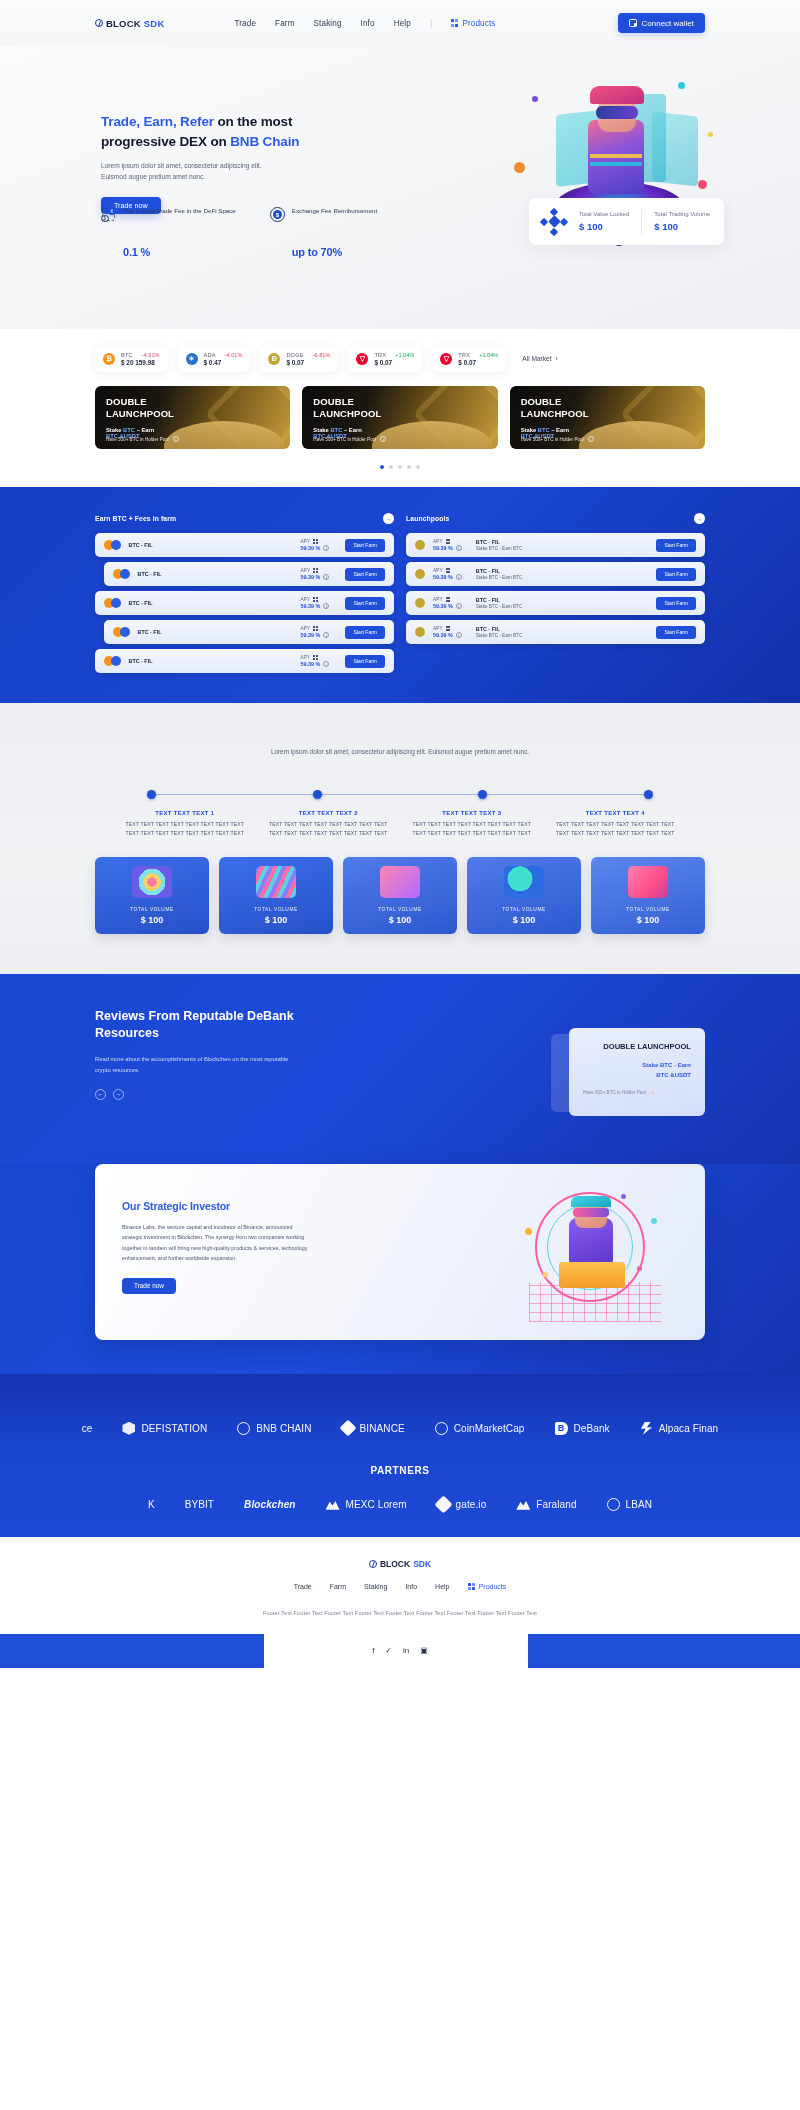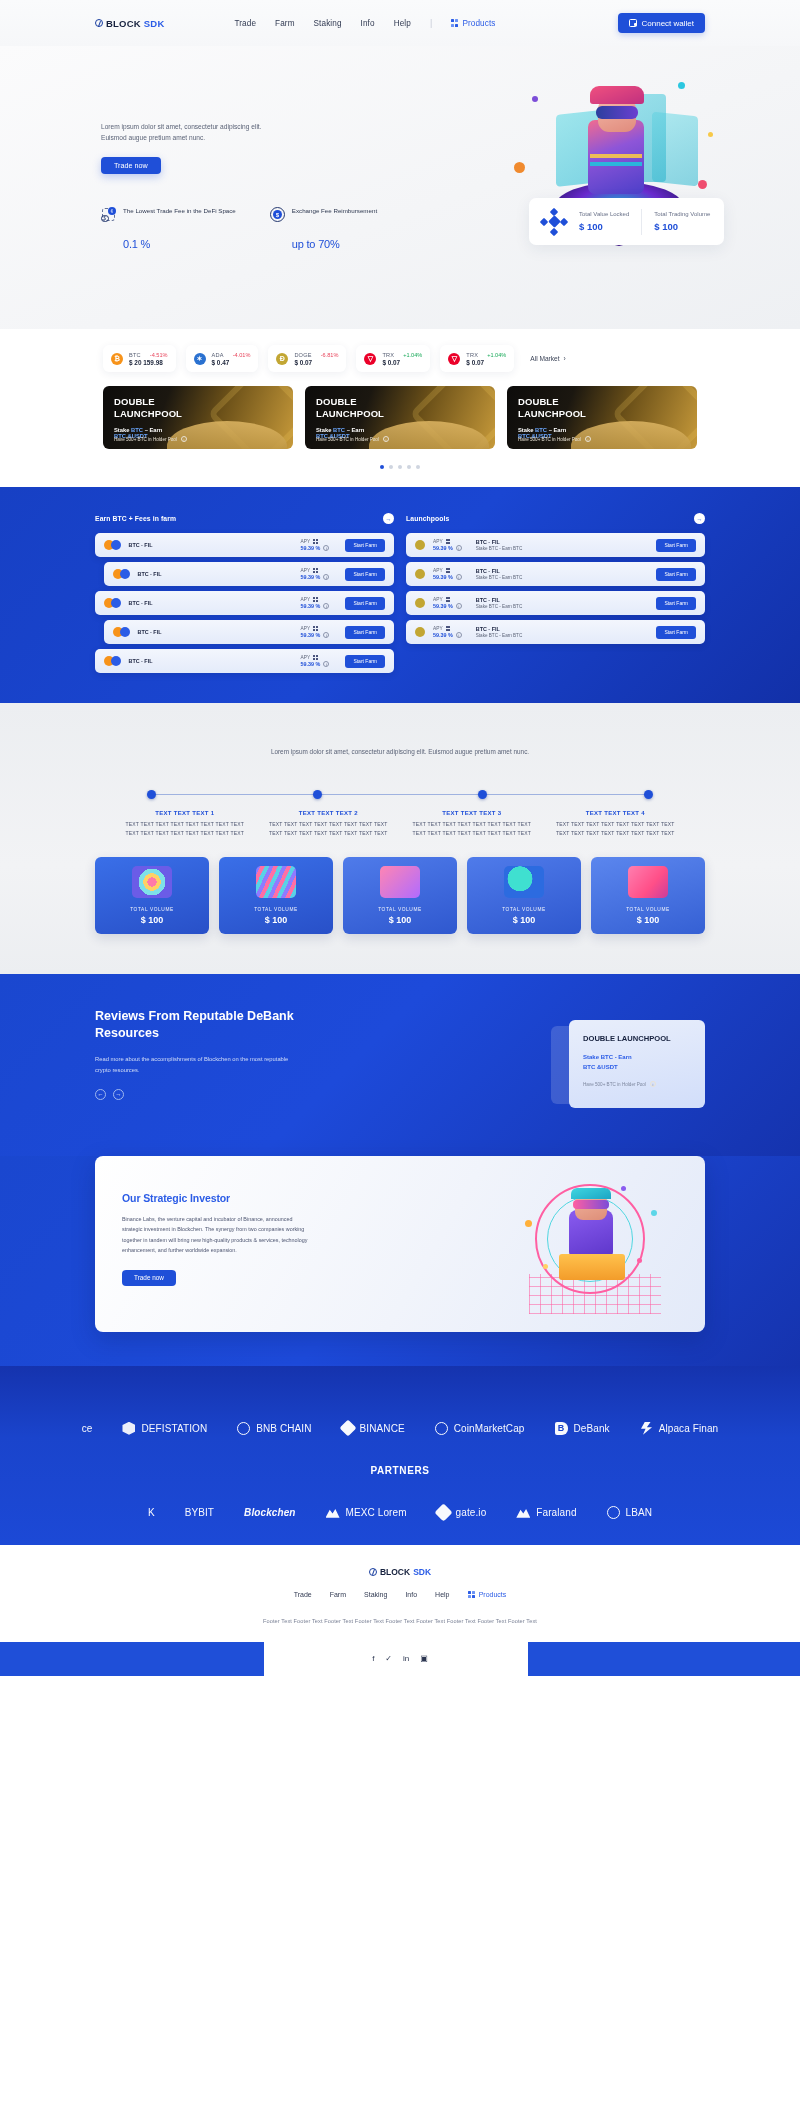--- a/index.html
+++ b/index.html
@@ -91,41 +91,41 @@
   .stat-ico .coin { position:absolute; right:0; top:0; width:8px; height:8px; border-radius:50%;
     background:#1f4fd8; color:#fff; font-size:5px; display:flex; align-items:center; justify-content:center; }
   .stat-ico .coin2 { position:absolute; left:0; bottom:0; width:7.5px; height:7.5px; border-radius:50%;
     border:1px solid #24386f; color:#24386f; font-size:4.6px; display:flex; align-items:center; justify-content:center; }
   .stat-ico .arrows { position:absolute; left:1px; top:1px; width:13px; height:13px;
     border:1px dashed #24386f; border-radius:3px; opacity:.7; }
   .stat-ico.ring { border:1.4px solid #24386f; border-radius:50%; display:flex; align-items:center; justify-content:center;}
   .stat-ico.ring .inner { width:9px; height:9px; border-radius:50%; background:#1f4fd8; color:#fff;
     font-size:6px; font-weight:700; display:flex; align-items:center; justify-content:center;}
   .stat-lbl { font-size:6.2px; line-height:1.62; color:#2e3850; }
-  .stat-val { margin-top:16px; font-size:11px; font-weight:400; color:#1f4fd8; letter-spacing:-.2px; padding-left:22px;}
+  .stat-val { margin-top:24px; font-size:11px; font-weight:700; color:#1f4fd8; letter-spacing:-.2px; padding-left:22px;}
 
   .tvl-card {
     position:absolute; right:76px; top:152px; width:195px; height:47px;
     background:#fff; border-radius:7px; box-shadow:0 4px 16px rgba(30,45,90,.08);
     display:flex; align-items:center; padding:0 12px; gap:12px;
   }
   .bnb-diamond { width:26px; height:26px; position:relative; flex:0 0 26px;}
   .bnb-diamond i { position:absolute; background:#1f4fd8; }
   .bnb-c { left:8.5px; top:8.5px; width:9px; height:9px; transform:rotate(45deg); border-radius:1.5px;}
   .bnb-t { left:10px; top:0px; width:6px; height:6px; transform:rotate(45deg); border-radius:1px;}
   .bnb-b { left:10px; top:20px; width:6px; height:6px; transform:rotate(45deg); border-radius:1px;}
   .bnb-l { left:0px; top:10px; width:6px; height:6px; transform:rotate(45deg); border-radius:1px;}
   .bnb-r { left:20px; top:10px; width:6px; height:6px; transform:rotate(45deg); border-radius:1px;}
   .tvl-col { display:flex; flex-direction:column; gap:4px; }
   .tvl-lbl { font-size:6px; color:#6a7289;}
   .tvl-val { font-size:9.5px; font-weight:700; color:#1f4fd8;}
   .tvl-div { width:1px; height:26px; background:#e7eaf0; }
 
   
-  .ticker-wrap { background:#fff; padding:16px 8px 0; }
+  .ticker-wrap { background:#fff; padding:16px 0 0; }
   .ticker { display:flex; align-items:center; gap:10px; padding:0 95px; }
   .tk {
     background:#fff; border-radius:6px; box-shadow:0 2px 8px rgba(30,45,90,.07);
     height:27px; padding:0 8px; display:flex; align-items:center; gap:6px; min-width:66px;
   }
   .tk-ico { width:12px; height:12px; border-radius:50%; flex:0 0 12px; display:flex; align-items:center; justify-content:center; font-size:7px; color:#fff; font-weight:700;}
   .tk-col { display:flex; flex-direction:column; gap:1px;}
   .tk-row1 { display:flex; align-items:center; gap:9px; }
   .tk-sym { font-size:5.6px; color:#555d72; letter-spacing:.2px;}
   .tk-chg { font-size:5.6px; }
@@ -214,21 +214,21 @@
 
   
   .reviews { background:linear-gradient(135deg,#1a47cf 0%,#1d4ada 45%,#1533ae 100%); padding:34px 95px 40px; position:relative;}
   .rv-flex { display:flex; gap:22px; align-items:flex-start;}
   .rv-left { width:218px; }
   .rv-title { font-size:12.5px; font-weight:700; color:#fff; line-height:1.42;}
   .rv-sub { margin-top:11px; font-size:5.8px; line-height:1.85; color:#d2ddf7; width:200px;}
   .rv-nav { margin-top:13px; display:flex; gap:7px;}
   .rv-btn { width:11px; height:11px; border-radius:50%; border:.8px solid #9fb7ef; color:#fff;
     display:flex; align-items:center; justify-content:center; font-size:6px; cursor:pointer;}
-  .rv-card { position:relative; width:142px; height:96px; margin-left:auto; margin-top:12px;}
+  .rv-card { position:relative; width:142px; height:96px; margin-left:auto; margin-top:20px;text-align:right;}
   .rv-card-back { position:absolute; left:-12px; top:6px; width:80px; height:78px; border-radius:6px; background:rgba(255,255,255,.16);}
   .rv-card-front { position:absolute; right:0; top:0; width:136px; height:88px; border-radius:6px;
     background:linear-gradient(170deg,#e8eefb,#d2defa); padding:13px 14px;}
   .rv-c-title { font-size:7.6px; font-weight:700; color:#16213e; line-height:1.5;}
   .rv-c-stake { margin-top:9px; font-size:6px; font-weight:700; color:#2b5ce6; line-height:1.6;}
   .rv-c-have { margin-top:9px; font-size:4.6px; color:#7d879e; display:flex; gap:4px; align-items:center;}
 
   
   .inv-wrap { background:linear-gradient(135deg,#1a47cf 0%,#1d4ada 50%,#1533ae 100%); padding:0 95px 34px;}
   .inv-card { height:176px; border-radius:8px; background:linear-gradient(120deg,#ffffff 0%,#f1f4fb 55%,#e3eaf9 100%);
@@ -262,21 +262,21 @@
   .ib2 { left:126px; top:30px; width:6px; height:6px; background:#5cd6e8;}
   .ib3 { left:112px; top:78px; width:5px; height:5px; background:#ff5fa2;}
   .ib4 { left:18px; top:84px; width:5px; height:5px; background:#ffd166;}
   .ib5 { left:96px; top:6px; width:5px; height:5px; background:#8a5cf0;}
 
   
   .logos-sec { background:linear-gradient(180deg,#1533ae 0%,#1a44cc 40%,#1c49d6 100%); padding:26px 0 0; text-align:center;}
   .logos-h { font-size:10px; font-weight:700; color:#fff; letter-spacing:.6px;}
   .logos-row { display:flex; align-items:center; justify-content:center; gap:30px; margin-top:22px; padding:0 6px; color:#fff;
     white-space:nowrap; }
-  .logo-item { display:flex; align-items:center; gap:6px; font-size:10px; letter-spacing:.1px; opacity:.97;margin-top:8px;}
+  .logo-item { display:flex; align-items:center; gap:6px; font-size:10px; letter-spacing:.1px; opacity:.97;}
   .logo-item .g { flex:0 0 auto; }
   .hex { width:13px; height:13px; border:1.2px solid #fff; transform:rotate(0deg);
     clip-path:polygon(50% 0,100% 25%,100% 75%,50% 100%,0 75%,0 25%); background:#fff; opacity:.95;}
   .dia { width:12px; height:12px; background:#fff; transform:rotate(45deg); border-radius:2px;}
   .cir { width:13px; height:13px; border-radius:50%; border:1.6px solid #fff;}
   .bshape { width:13px; height:13px; background:#fff; border-radius:2px 6px 6px 2px; color:#1a44cc;
     font-size:9px; font-weight:700; display:flex; align-items:center; justify-content:center;}
   .bolt { width:13px; height:13px; background:#fff; clip-path:polygon(40% 0,85% 0,55% 42%,95% 42%,25% 100%,45% 55%,10% 55%);}
   .mtn { width:14px; height:11px; background:#fff; clip-path:polygon(0 100%,30% 28%,50% 62%,70% 20%,100% 100%);}
   .gt { width:13px; height:13px; background:#fff; transform:rotate(45deg); border-radius:3px;}
@@ -324,20 +324,23 @@
       </a>
     </div>
     <button class="connect">
       <span class="wallet-ico"></span>
       <span>Connect wallet</span>
     </button>
   </div>
 
   <div class="hero">
     <div class="hero-copy">
+      <div class="hero-title">
+        <span class="hl">Trade, Earn, Refer</span><span> on the most progressive DEX on </span><span class="hl">BNB Chain</span>
+      </div>
       <div class="hero-sub">Lorem ipsum dolor sit amet, consectetur adipiscing elit. Euismod augue pretium amet nunc.</div>
       <button class="trade-now">Trade now</button>
     </div>
 
     <div class="hero-art">
       <div class="ha-screen ha-s1"></div>
       <div class="ha-screen ha-s3"></div>
       <div class="ha-screen ha-s2"></div>
       <div class="ha-base"></div>
       <div class="ha-base2"></div>

